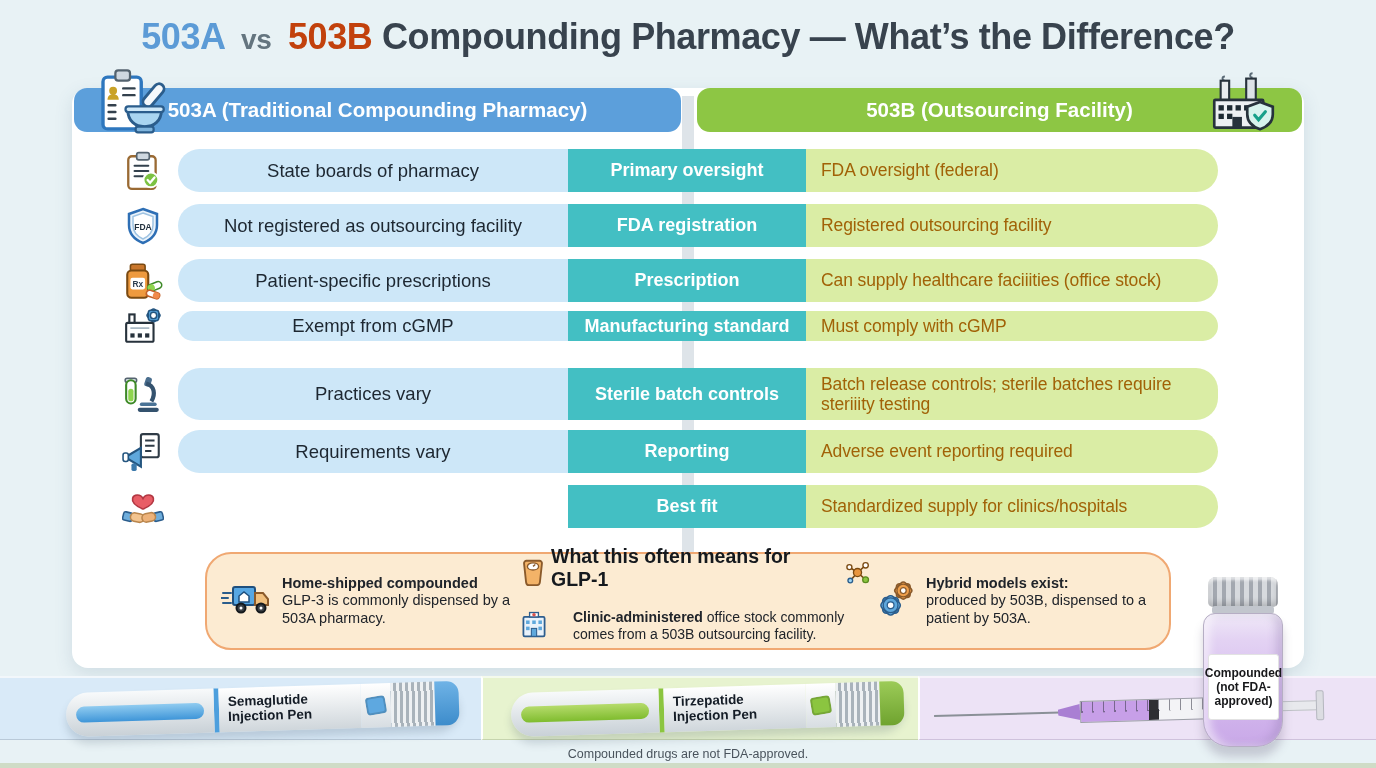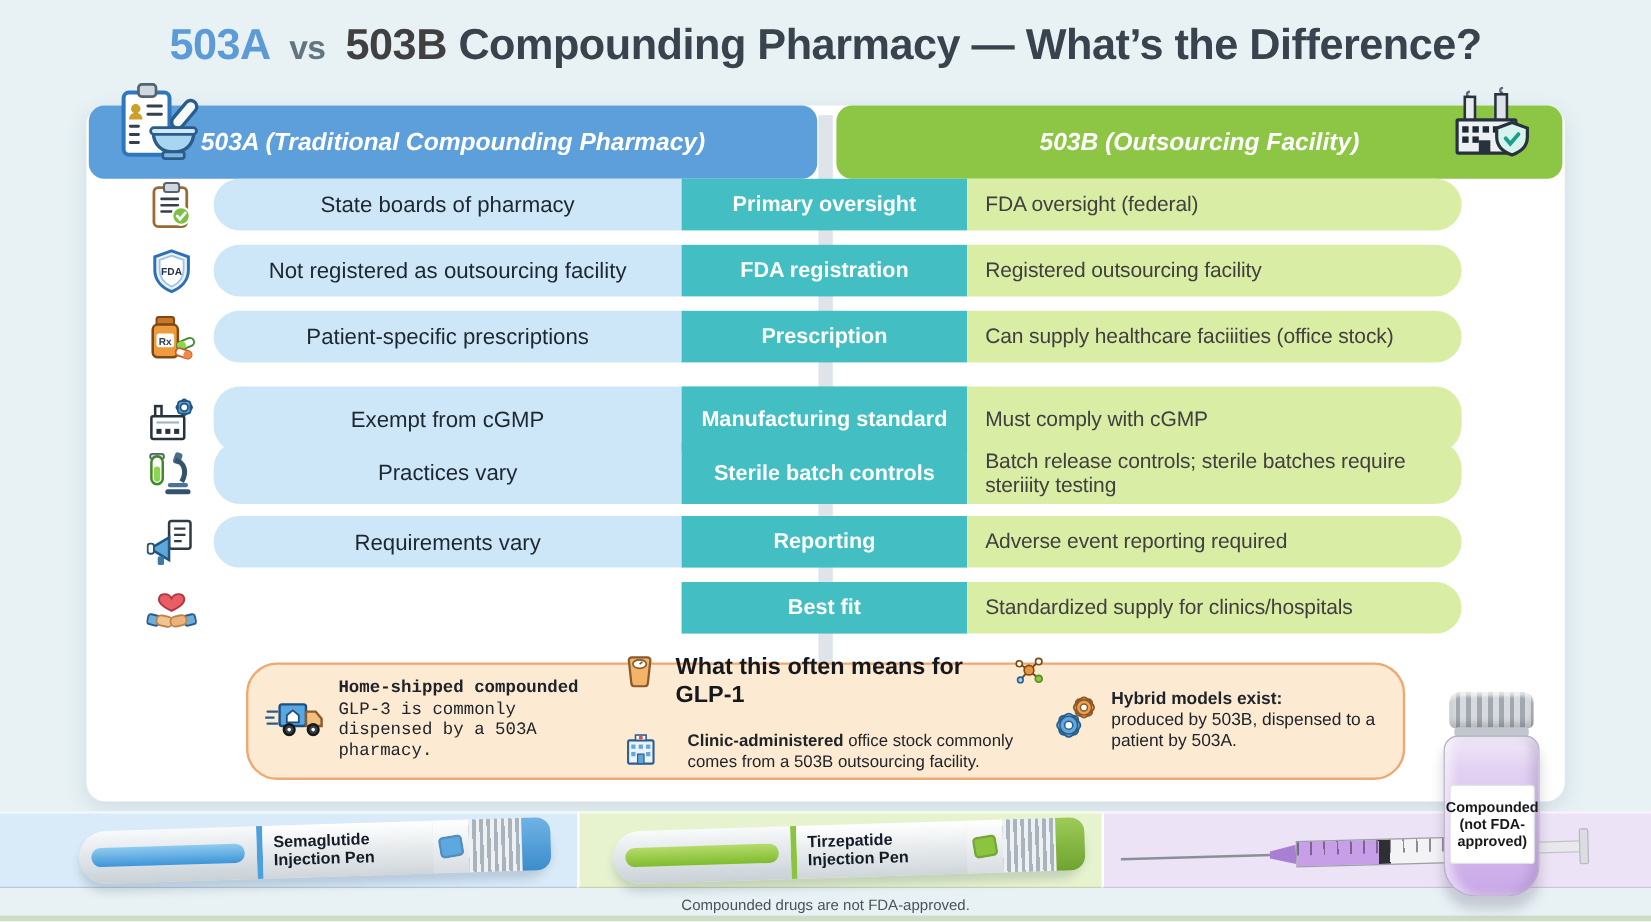--- a/index.html
+++ b/index.html
@@ -3,55 +3,55 @@
 <meta charset="utf-8">
 <style>
   html,body{margin:0;padding:0;}
   .stage{position:relative;width:1376px;height:768px;background:#E8F2F5;overflow:hidden;
          font-family:"Liberation Sans",sans-serif;}
   
   .title{position:absolute;top:16px;left:0;width:100%;text-align:center;font-weight:bold;
          font-size:36px;color:#38434E;letter-spacing:-0.4px;}
   .t-blue{color:#5C9BD6}
   .t-vs{color:#64757f;font-size:28px;font-weight:600;padding:0 7px;}
-  .t-green{color:#404040}
+  .t-green{color:#c2410c}
   
   .card{position:absolute;left:72px;top:88px;width:1232px;height:580px;background:#fff;
         border-radius:16px;box-shadow:0 6px 18px rgba(70,100,130,.15);z-index:1;}
   .divider{position:absolute;left:682px;top:96px;width:12px;height:460px;background:#DEE4E9;z-index:1;}
-  .hdr{position:absolute;top:88px;height:61px;border-radius:13px;display:flex;align-items:center;
-       justify-content:center;color:#fff;font-weight:bold;font-size:20.5px;z-index:2;font-style:italic;}
+  .hdr{position:absolute;top:88px;height:44px;border-radius:13px;display:flex;align-items:center;
+       justify-content:center;color:#fff;font-weight:bold;font-size:20.5px;z-index:2;}
   .hdr-a{left:74px;width:607px;background:#5C9FDB;}
   .hdr-b{left:697px;width:605px;background:#8DC644;}
   .hdr-icon{position:absolute;z-index:4;}
   .hdr-icon-a{left:94px;top:68px;}
   .hdr-icon-b{left:1210px;top:70px;}
   
   .row{position:absolute;left:0;width:1376px;z-index:2;}
   .ricon{position:absolute;left:118px;width:50px;height:100%;display:flex;align-items:center;justify-content:center;}
   .cellA{position:absolute;left:178px;width:390px;height:100%;background:#CDE7F8;
          border-radius:22px 0 0 22px;display:flex;align-items:center;justify-content:center;
          font-size:18.5px;color:#1d2731;}
   .cellM{position:absolute;left:568px;width:238px;height:100%;background:#43BFC3;
          display:flex;align-items:center;justify-content:center;color:#fff;font-weight:bold;font-size:18px;}
   .cellB{position:absolute;left:806px;width:412px;height:100%;background:#DAEDA5;
-         border-radius:0 22px 22px 0;display:flex;align-items:center;font-size:17.5px;color:#404040;
+         border-radius:0 22px 22px 0;display:flex;align-items:center;font-size:17.5px;color:#a16207;
          padding-left:15px;box-sizing:border-box;line-height:1.15;letter-spacing:-0.1px;}
   
   .notebox{position:absolute;left:205px;top:552px;width:966px;height:98px;background:#FCEBD2;
            border:2px solid #F0A872;border-radius:26px;z-index:3;display:flex;align-items:center;
            box-sizing:border-box;padding:0 14px;gap:8px;}
   .n-item{display:flex;align-items:center;gap:9px;}
-  .n-left{width:290px;font-family:Liberation Mono, monospace;}
+  .n-left{width:290px;}
   .n-right{width:276px;}
   .n-text{font-size:14.5px;color:#20242a;line-height:1.2;}
   .n-bold{font-weight:bold;}
   .n-bold.block{display:block;}
   .n-center{flex:1;display:flex;flex-direction:column;align-items:center;justify-content:center;}
-  .n-title-row{display:flex;align-items:flex-start;gap:16px;font-size:19.5px;font-weight:bold;color:#15191e;}
+  .n-title-row{display:flex;align-items:flex-end;gap:4px;font-size:19.5px;font-weight:bold;color:#15191e;}
   .n-sub{display:flex;align-items:center;gap:24px;margin-top:4px;}
   .n-sub .n-text{font-size:14px;}
   
   .strip{position:absolute;top:676px;height:64px;z-index:2;box-sizing:border-box;}
   .strip-blue{left:0;width:481px;background:#D9EAF8;border-top:2px solid #F2F7FB;border-bottom:1px solid #b9c9d8;}
   .strip-green{left:481px;width:437px;background:#E7F3CF;border-left:2px solid #fff;
                border-top:2px solid #F4FAEC;border-bottom:1px solid #c6d4ae;}
   .strip-lav{left:918px;width:458px;background:#EDE3F6;border-left:2px solid #fff;
              border-top:2px solid #F7F2FB;border-bottom:1px solid #cfc2dc;}
   
@@ -218,21 +218,21 @@
         <span>Patient-specific prescriptions</span>
       </div>
     <div class="cellM">
         <span>Prescription</span>
       </div>
     <div class="cellB">
         <span>Can supply healthcare faciiities (office stock)</span>
       </div>
   </div>
 
-  <div class="row" style="top:322px;height:55px;">
+  <div class="row" style="top:311px;height:30px;">
     <span class="ricon">
       <svg width="40" height="40" viewBox="0 0 38 38">
         <rect x="24" y="4" width="10" height="10" rx="2.5" fill="#55A3DB" stroke="#24557f" stroke-width="1.4" transform="rotate(45 29 9)"></rect>
         <rect x="24" y="4" width="10" height="10" rx="2.5" fill="#55A3DB" stroke="#24557f" stroke-width="1.4"></rect>
         <circle cx="29" cy="9" r="3" fill="#fff" stroke="#24557f" stroke-width="1.4"></circle>
         <rect x="6" y="8" width="5" height="9" fill="#fff" stroke="#27323c" stroke-width="2"></rect>
         <rect x="3" y="16" width="26" height="18" rx="1.5" fill="#fff" stroke="#27323c" stroke-width="2"></rect>
         <rect x="7" y="26" width="4" height="4" fill="#27323c"></rect>
         <rect x="14" y="26" width="4" height="4" fill="#27323c"></rect>
         <rect x="21" y="26" width="4" height="4" fill="#27323c"></rect>

